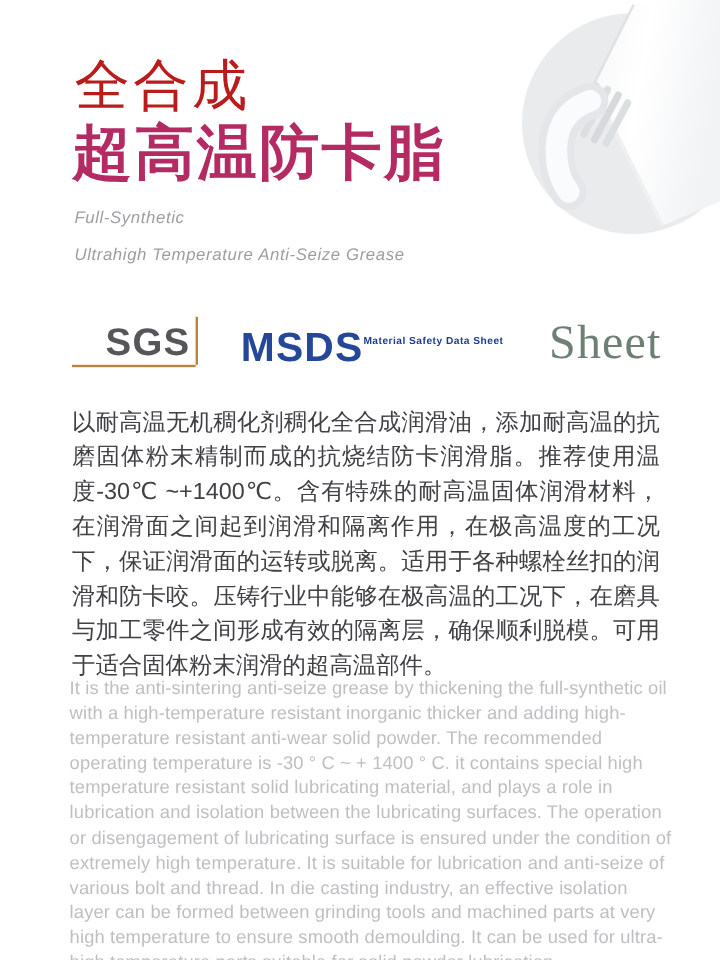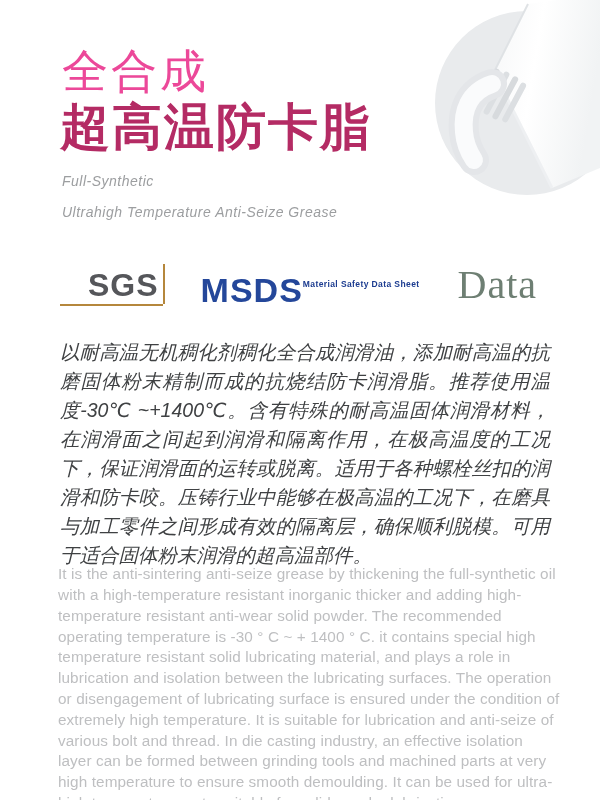--- a/index.html
+++ b/index.html
@@ -8,21 +8,21 @@
     width:600px;height:800px;
     background:#ffffff;
     overflow:hidden;
     font-family:"Liberation Sans","DejaVu Sans",sans-serif;
   }
   
   .photo{position:absolute;left:400px;top:0;width:200px;height:212px;}
   
   .title-black{
     position:absolute;left:62px;top:46px;
-    font-size:46px;font-weight:500;color:#ec4899;letter-spacing:3px;line-height:1.1;
+    font-size:46px;font-weight:500;color:#b91c1c;letter-spacing:3px;line-height:1.1;
   }
   .title-accent{
     position:absolute;left:60px;top:100px;
     font-size:50px;font-weight:700;color:#b42b64;letter-spacing:2px;line-height:1.1;
   }
   .subtitle{
     position:absolute;left:62px;top:166px;
     font-size:14px;font-style:italic;color:#9c9ea0;line-height:31px;letter-spacing:0.5px;
   }
   
@@ -44,21 +44,21 @@
   .msds-label{font-size:34px;font-weight:700;color:#24479a;line-height:0.85;letter-spacing:1px;}
   .msds-sub{font-size:8.5px;font-weight:700;color:#1c3c90;letter-spacing:0.4px;margin-top:3px;}
   .rohs{
     font-family:"Liberation Serif","DejaVu Serif",serif;
     font-size:40px;color:#6e7f73;letter-spacing:1px;line-height:0.95;padding-bottom:2px;
   }
   
   .desc-cn{
     position:absolute;left:60px;top:318px;width:490px;
     font-size:19.5px;line-height:29px;color:#3f4143;
-    text-align:justify;text-justify:inter-ideograph;font-style:italic;
+    text-align:justify;text-justify:inter-ideograph;
   }
   .desc-en{
     position:absolute;left:58px;top:549px;width:502px;
     font-size:15.3px;line-height:20.8px;color:#bebfc1;letter-spacing:0.1px;
   }
 </style>
 </head>
 <body>
 
 <div class="page">
@@ -95,19 +95,19 @@
     <div>Full-Synthetic</div>
     <div>Ultrahigh Temperature Anti-Seize Grease</div>
   </div>
 
   <div class="certs">
     <div class="sgs">SGS</div>
     <div class="msds">
       <span class="msds-label">MSDS</span>
       <span class="msds-sub">Material Safety Data Sheet</span>
     </div>
-    <div class="rohs">Data</div>
+    <div class="rohs">Sheet</div>
   </div>
 
   <p class="desc-cn">以耐高温无机稠化剂稠化全合成润滑油，添加耐高温的抗磨固体粉末精制而成的抗烧结防卡润滑脂。推荐使用温度-30℃ ~+1400℃。含有特殊的耐高温固体润滑材料，在润滑面之间起到润滑和隔离作用，在极高温度的工况下，保证润滑面的运转或脱离。适用于各种螺栓丝扣的润滑和防卡咬。压铸行业中能够在极高温的工况下，在磨具与加工零件之间形成有效的隔离层，确保顺利脱模。可用于适合固体粉末润滑的超高温部件。</p>
   <p class="desc-en">It is the anti-sintering anti-seize grease by thickening the full-synthetic oil with a high-temperature resistant inorganic thicker and adding high-temperature resistant anti-wear solid powder. The recommended operating temperature is -30 ° C ~ + 1400 ° C. it contains special high temperature resistant solid lubricating material, and plays a role in lubrication and isolation between the lubricating surfaces. The operation or disengagement of lubricating surface is ensured under the condition of extremely high temperature. It is suitable for lubrication and anti-seize of various bolt and thread. In die casting industry, an effective isolation layer can be formed between grinding tools and machined parts at very high temperature to ensure smooth demoulding. It can be used for ultra-high temperature parts suitable for solid powder lubrication.</p>
 
 </div>
 
 </body></html>

